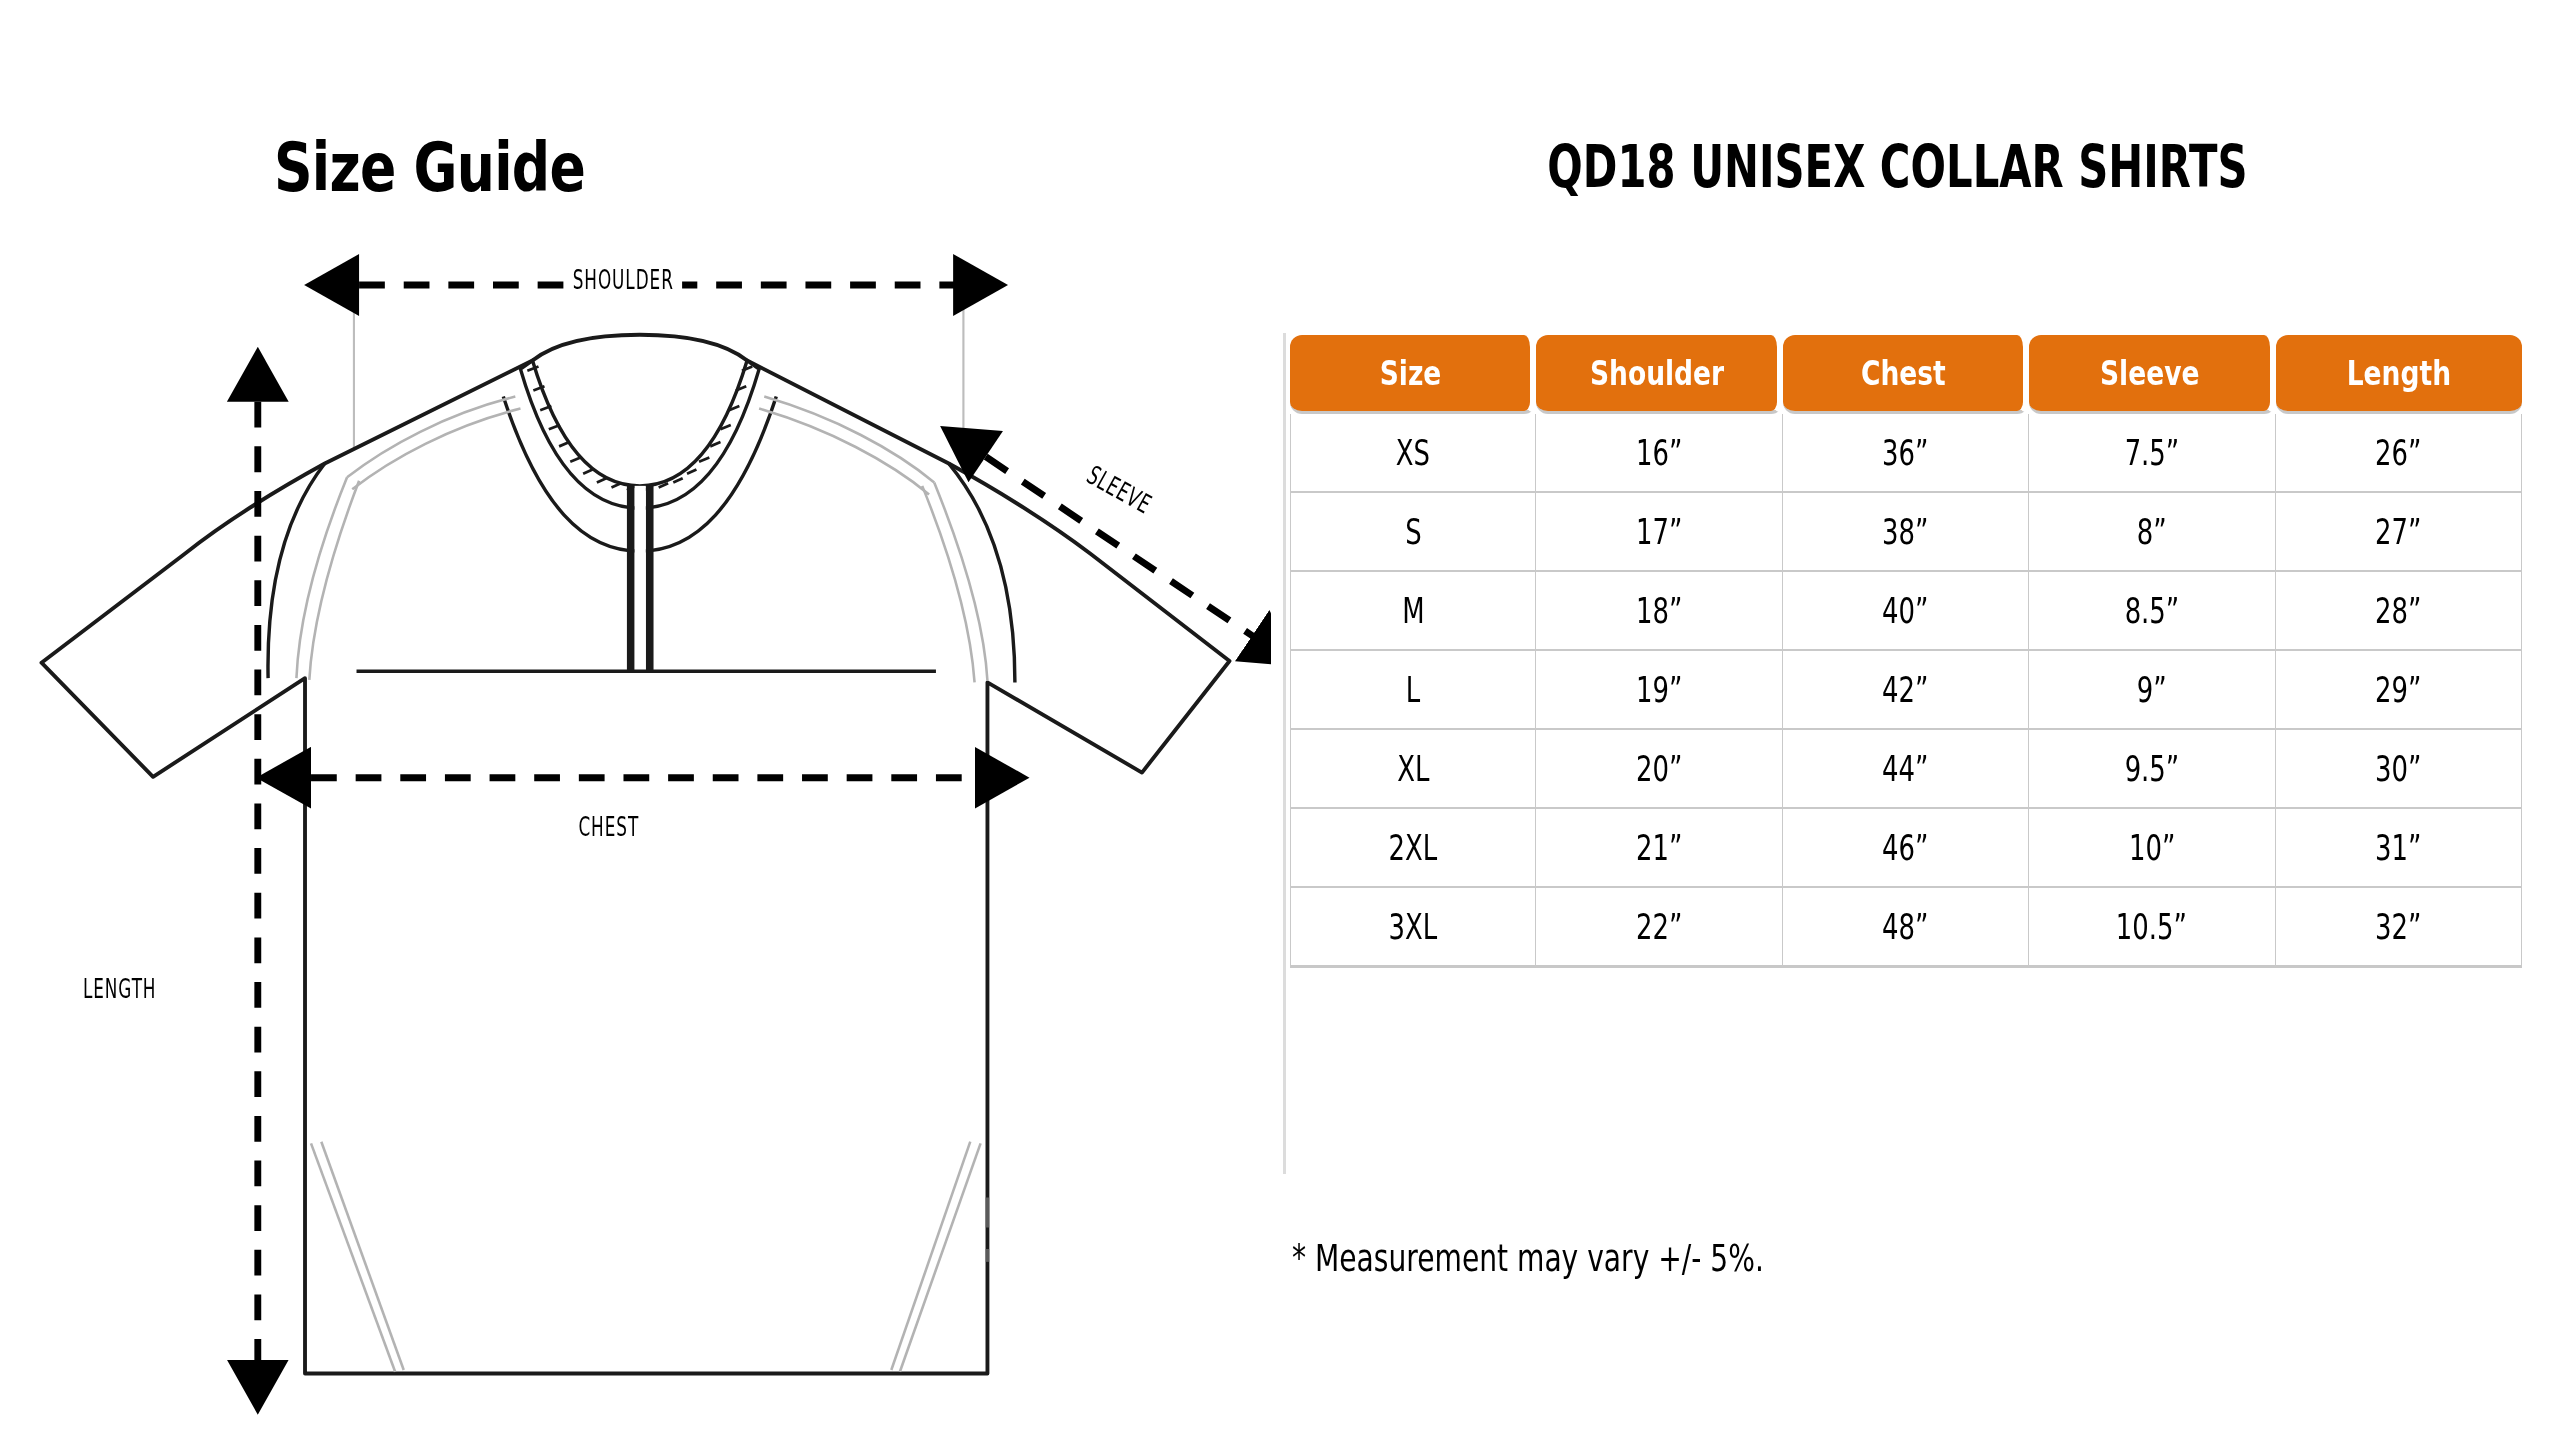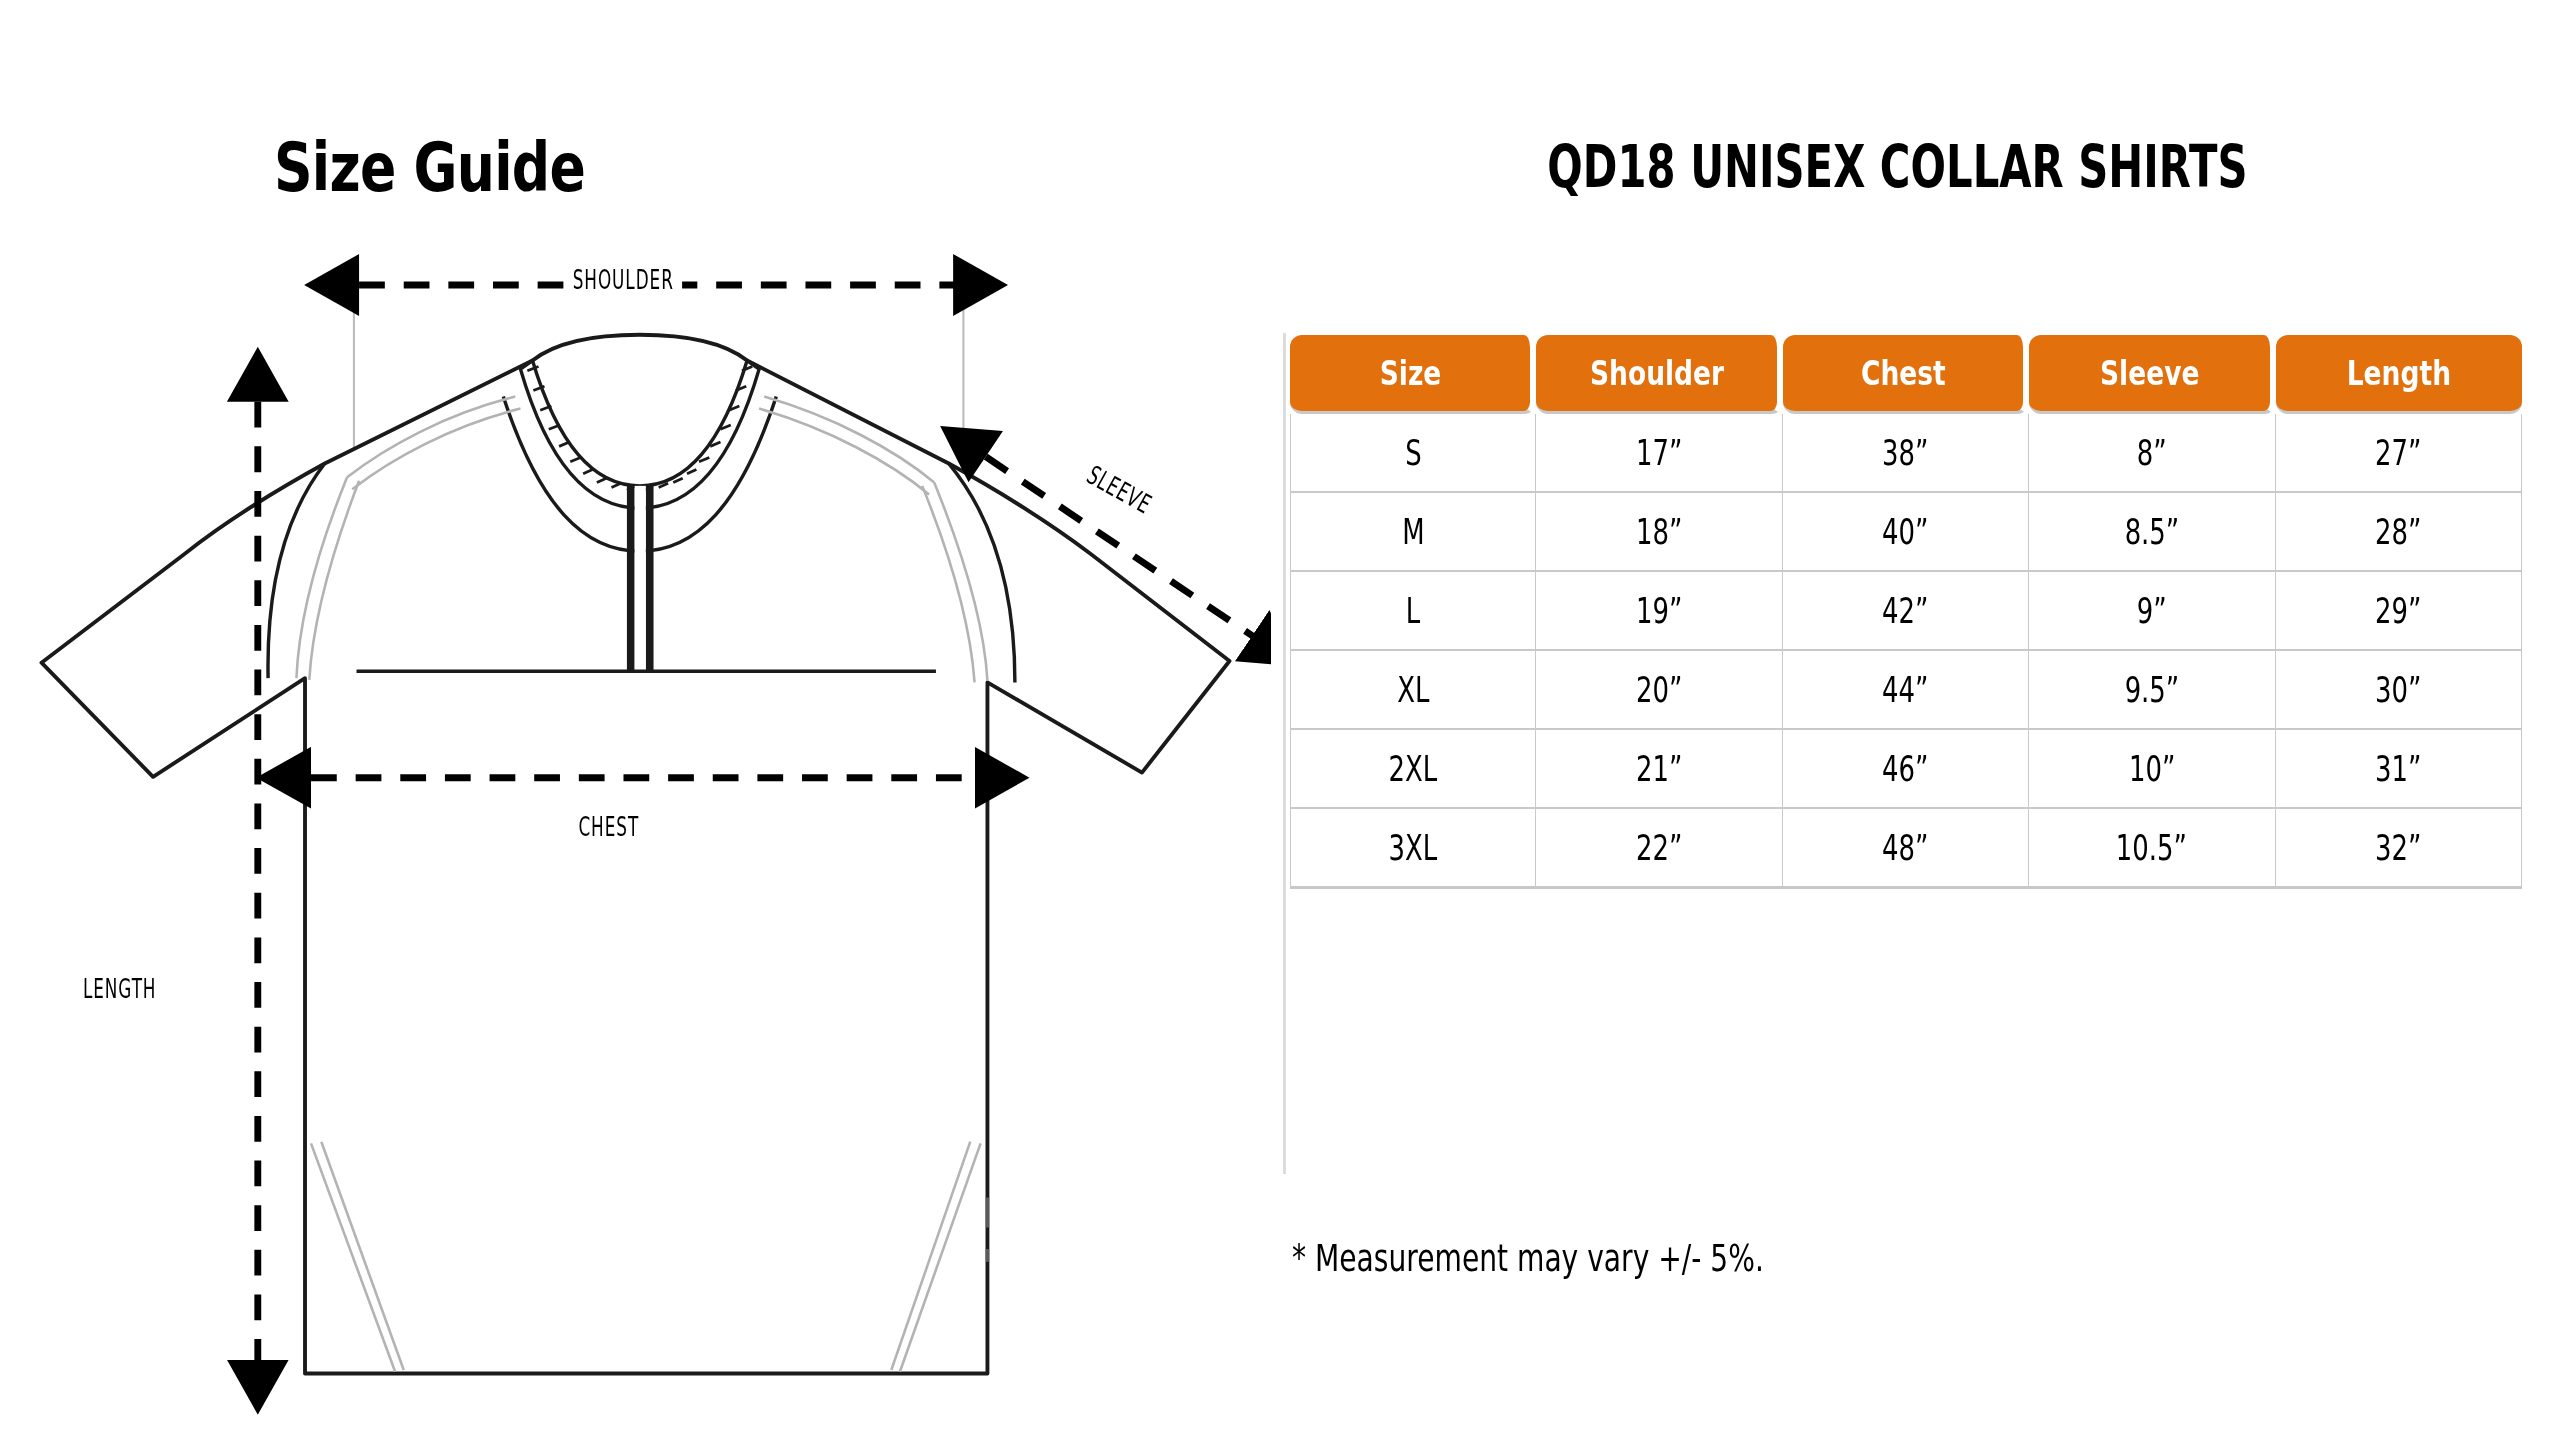--- a/index.html
+++ b/index.html
@@ -341,20 +341,27 @@
           <th>
             <span>Sleeve</span>
           </th>
           <th>
             <span>Length</span>
           </th>
         </tr>
       </thead>
       <tbody>
         <tr>
+          <td><span>XS</span></td>
+          <td><span>16”</span></td>
+          <td><span>36”</span></td>
+          <td><span>7.5”</span></td>
+          <td><span>26”</span></td>
+        </tr>
+        <tr>
           <td><span>S</span></td>
           <td><span>17”</span></td>
           <td><span>38”</span></td>
           <td><span>8”</span></td>
           <td><span>27”</span></td>
         </tr>
         <tr>
           <td><span>M</span></td>
           <td><span>18”</span></td>
           <td><span>40”</span></td>

